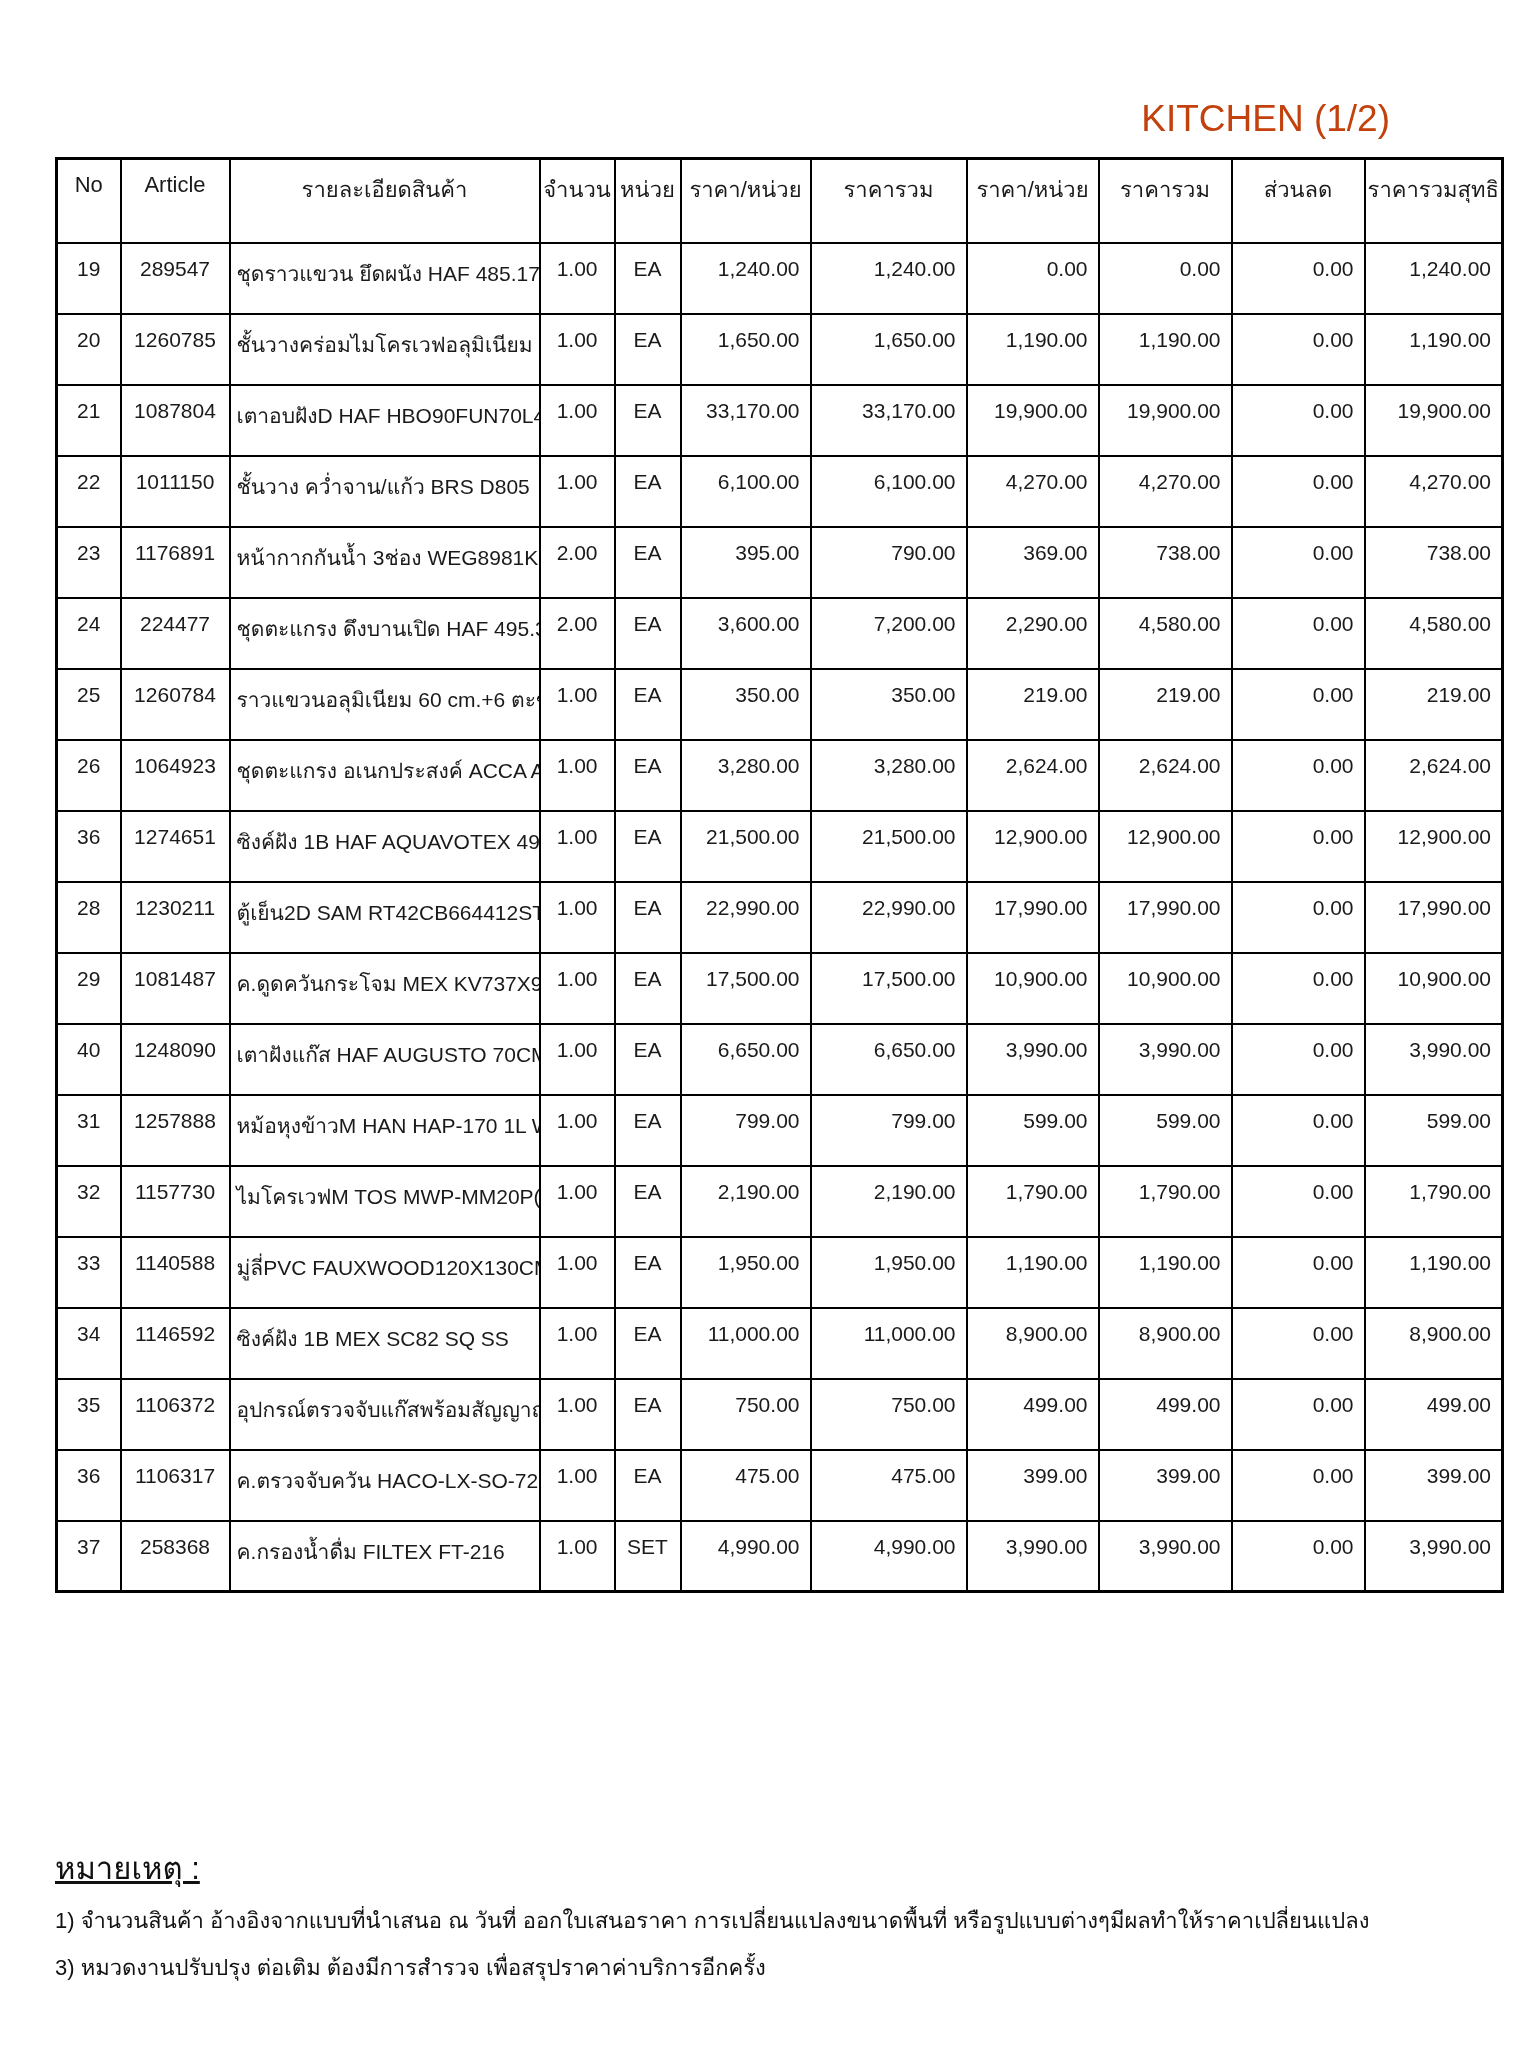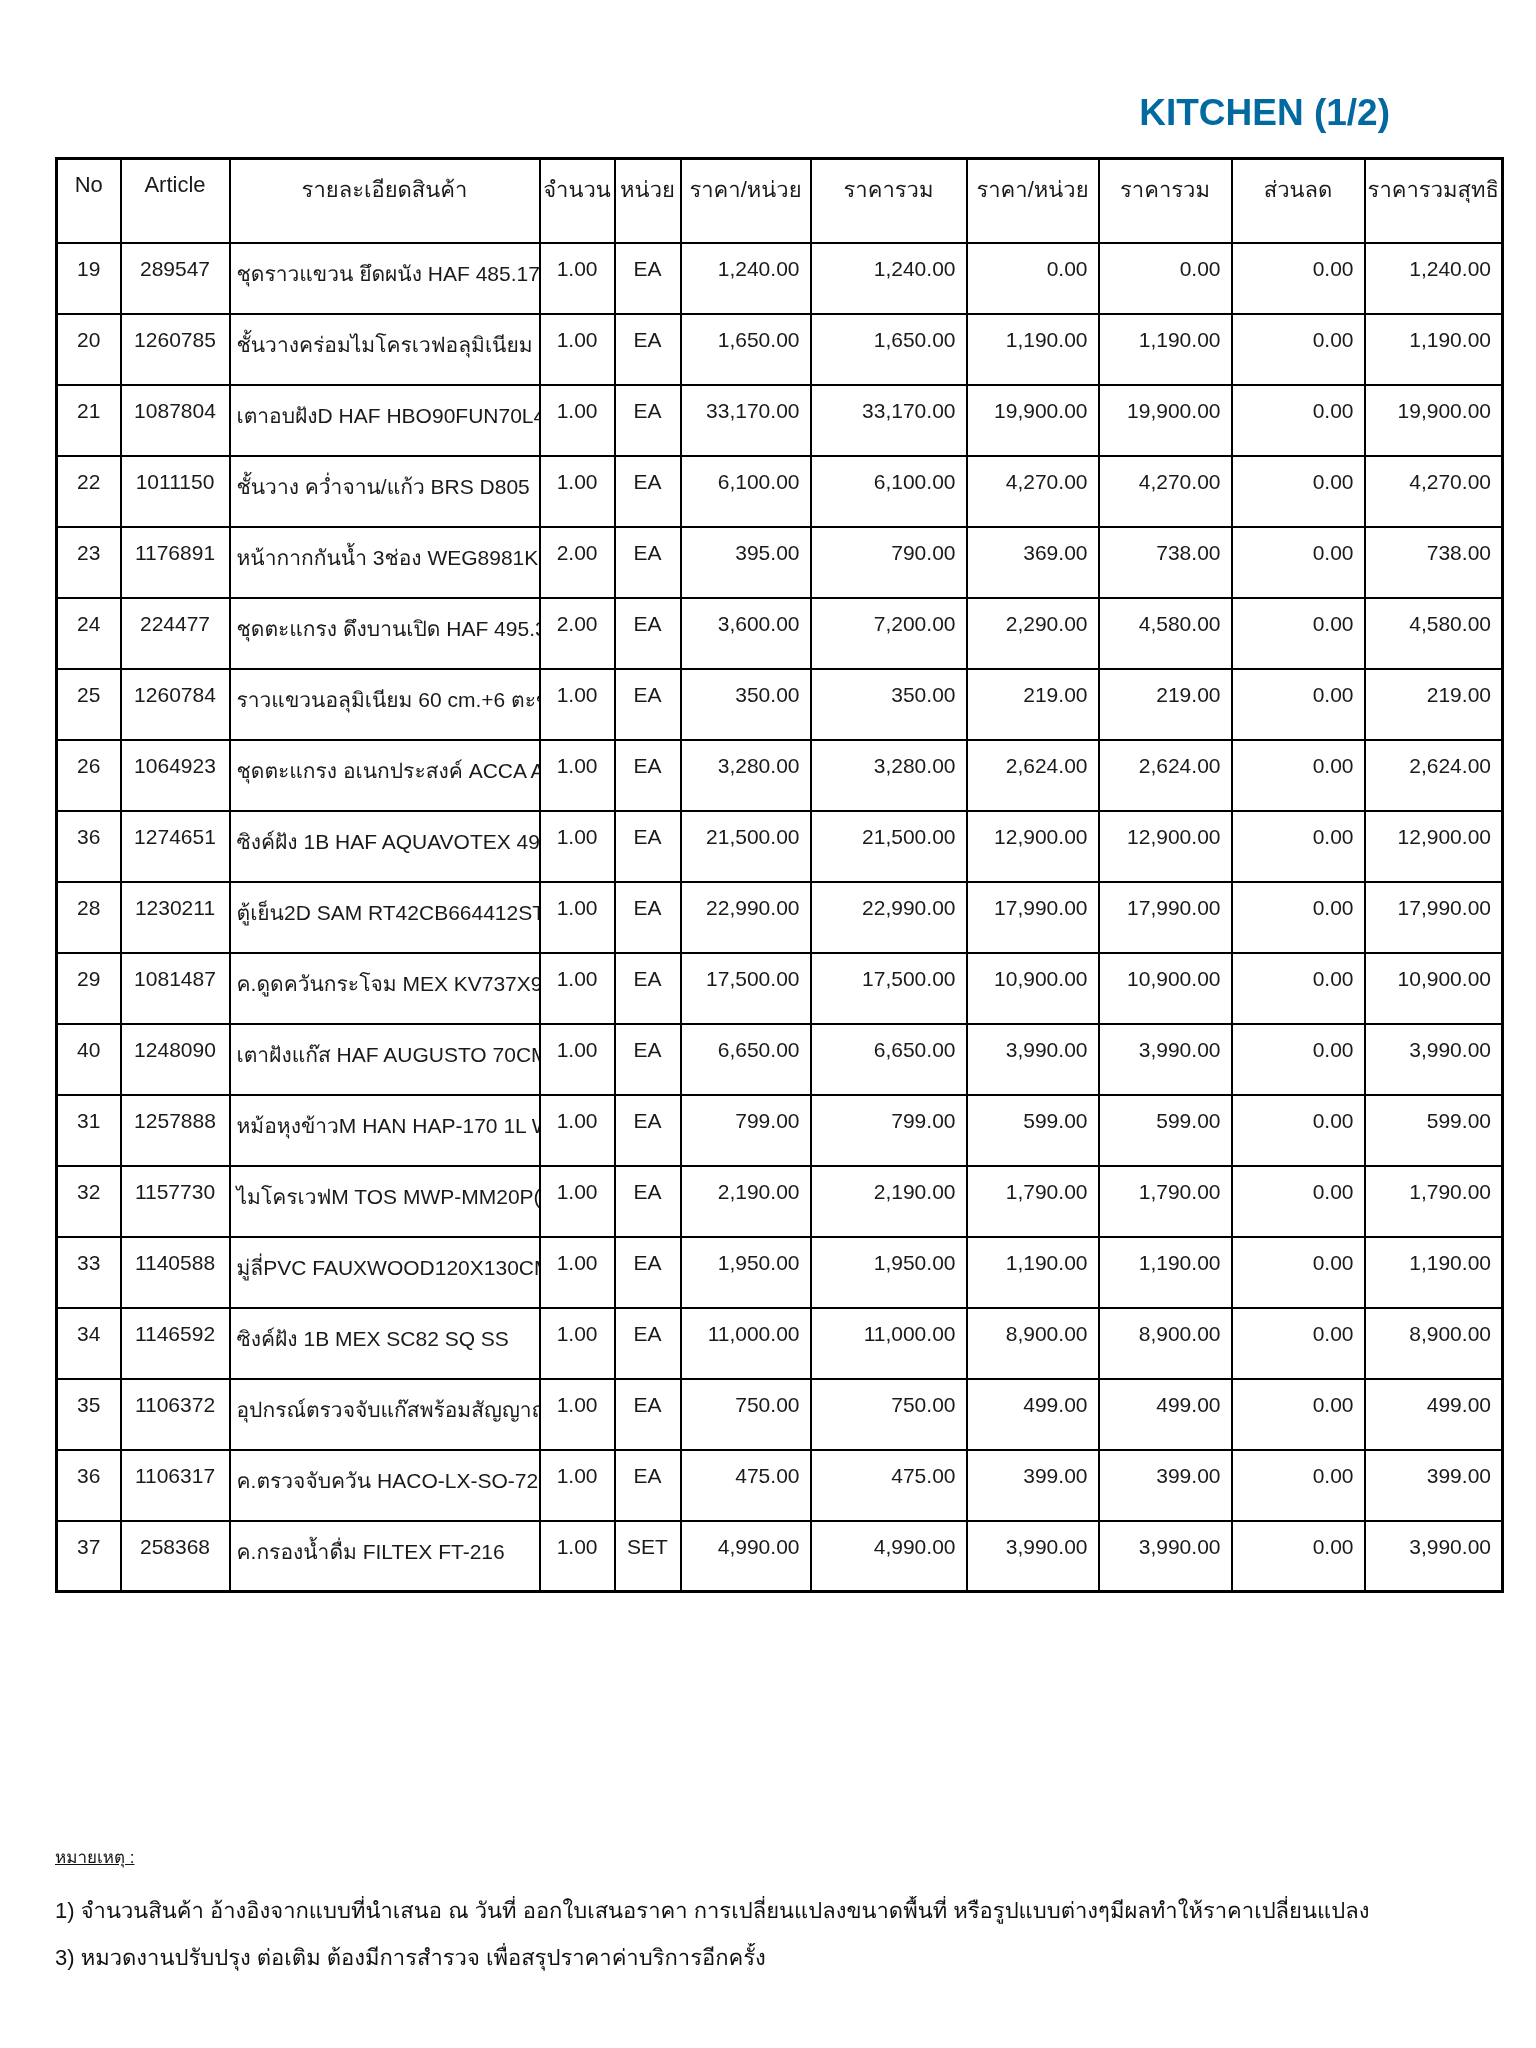--- a/index.html
+++ b/index.html
@@ -7,27 +7,27 @@
     position: relative;
     width: 1536px;
     height: 2048px;
     background: #ffffff;
     color: #000000;
     font-family: "Liberation Sans", "DejaVu Sans", sans-serif;
     overflow: hidden;
   }
   .title {
     position: absolute;
-    top: 92px;
+    top: 98px;
     left: 960px;
     width: 430px;
     text-align: right;
     font-size: 37px;
-    font-weight: 700;
-    color: #0369a1;
+    font-weight: 400;
+    color: #c2410c;
   }
   table.quote-table {
     position: absolute;
     left: 55px;
     top: 157px;
     width: 1446px;
     border-collapse: collapse;
     table-layout: fixed;
     border: 3px solid #000000;
   }
@@ -70,22 +70,22 @@
   .notes {
     position: absolute;
     left: 55px;
     top: 1843px;
     width: 1420px;
     font-size: 22px;
     color: #111111;
   }
   .notes-heading {
     text-decoration: underline;
-    font-size: 17px;
-    margin-bottom: 26px;
+    font-size: 31px;
+    margin-bottom: 13px;
   }
   .note-line {
     line-height: 30px;
     margin-bottom: 17px;
     white-space: nowrap;
     overflow: hidden;
   }
 </style>
 </head>
 <body>

